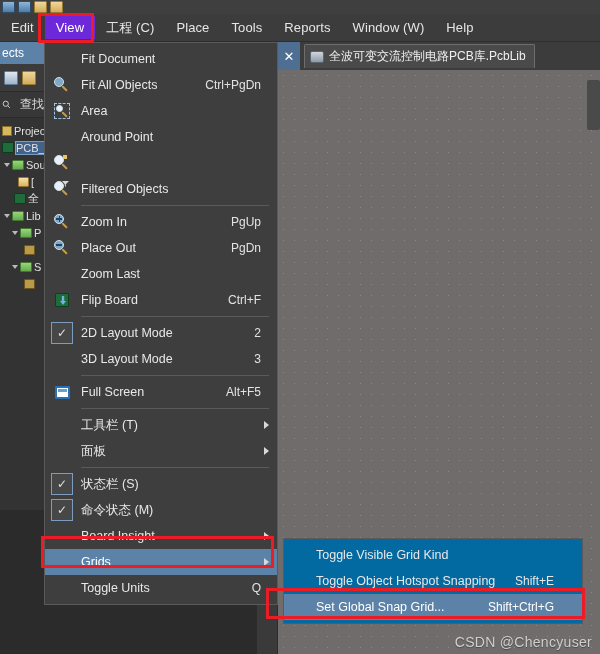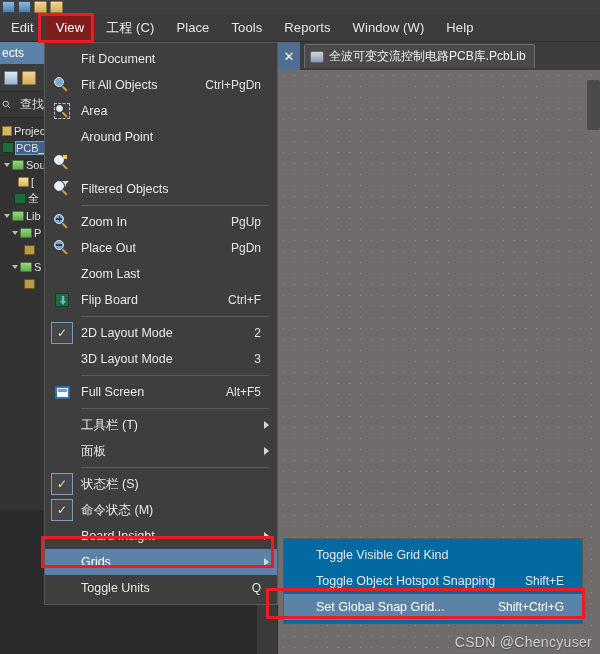--- a/index.html
+++ b/index.html
@@ -27,21 +27,21 @@
     background: #3c3c3c;
     display: flex; align-items: center;
     border-bottom: 1px solid #2e2e2e;
   }
   .menubar .mi {
     font-size: 13px; color: #e6e6e6;
     padding: 4px 11px; white-space: nowrap;
     letter-spacing: .1px;
   }
   .menubar .mi.selected {
-    background: #7f1d1d; color: #ffffff;
+    background: #6d28d9; color: #ffffff;
   }
 
   
   .redbox {
     position: absolute; border: 3px solid #ec1c24; pointer-events: none;
     z-index: 60;
   }
 
   
   .leftpanel {
@@ -211,21 +211,21 @@
     position: absolute; left: 283px; top: 538px; width: 300px;
     background: #0369a1; border: 1px solid #5a5a5a;
     z-index: 45; padding: 3px 0;
   }
   .sm-row {
     height: 26px; display: flex; align-items: center;
     color: #e8e8e8; font-size: 12.5px; white-space: nowrap;
   }
   .sm-row.hl { background: #5d82a8; color:#ffffff; }
   .sm-label { flex: 1 1 auto; padding-left: 32px; }
-  .sm-shortcut { padding-right: 18px; font-size: 12px; }
+  .sm-shortcut { padding-right: 28px; font-size: 12px; }
 </style>
 </head>
 <body>
 
 <div id="root">
 
   <div class="toolbar-strip">
     <div class="tb-ico blue"></div>
     <div class="tb-ico blue"></div>
     <div class="tb-ico folder"></div>

